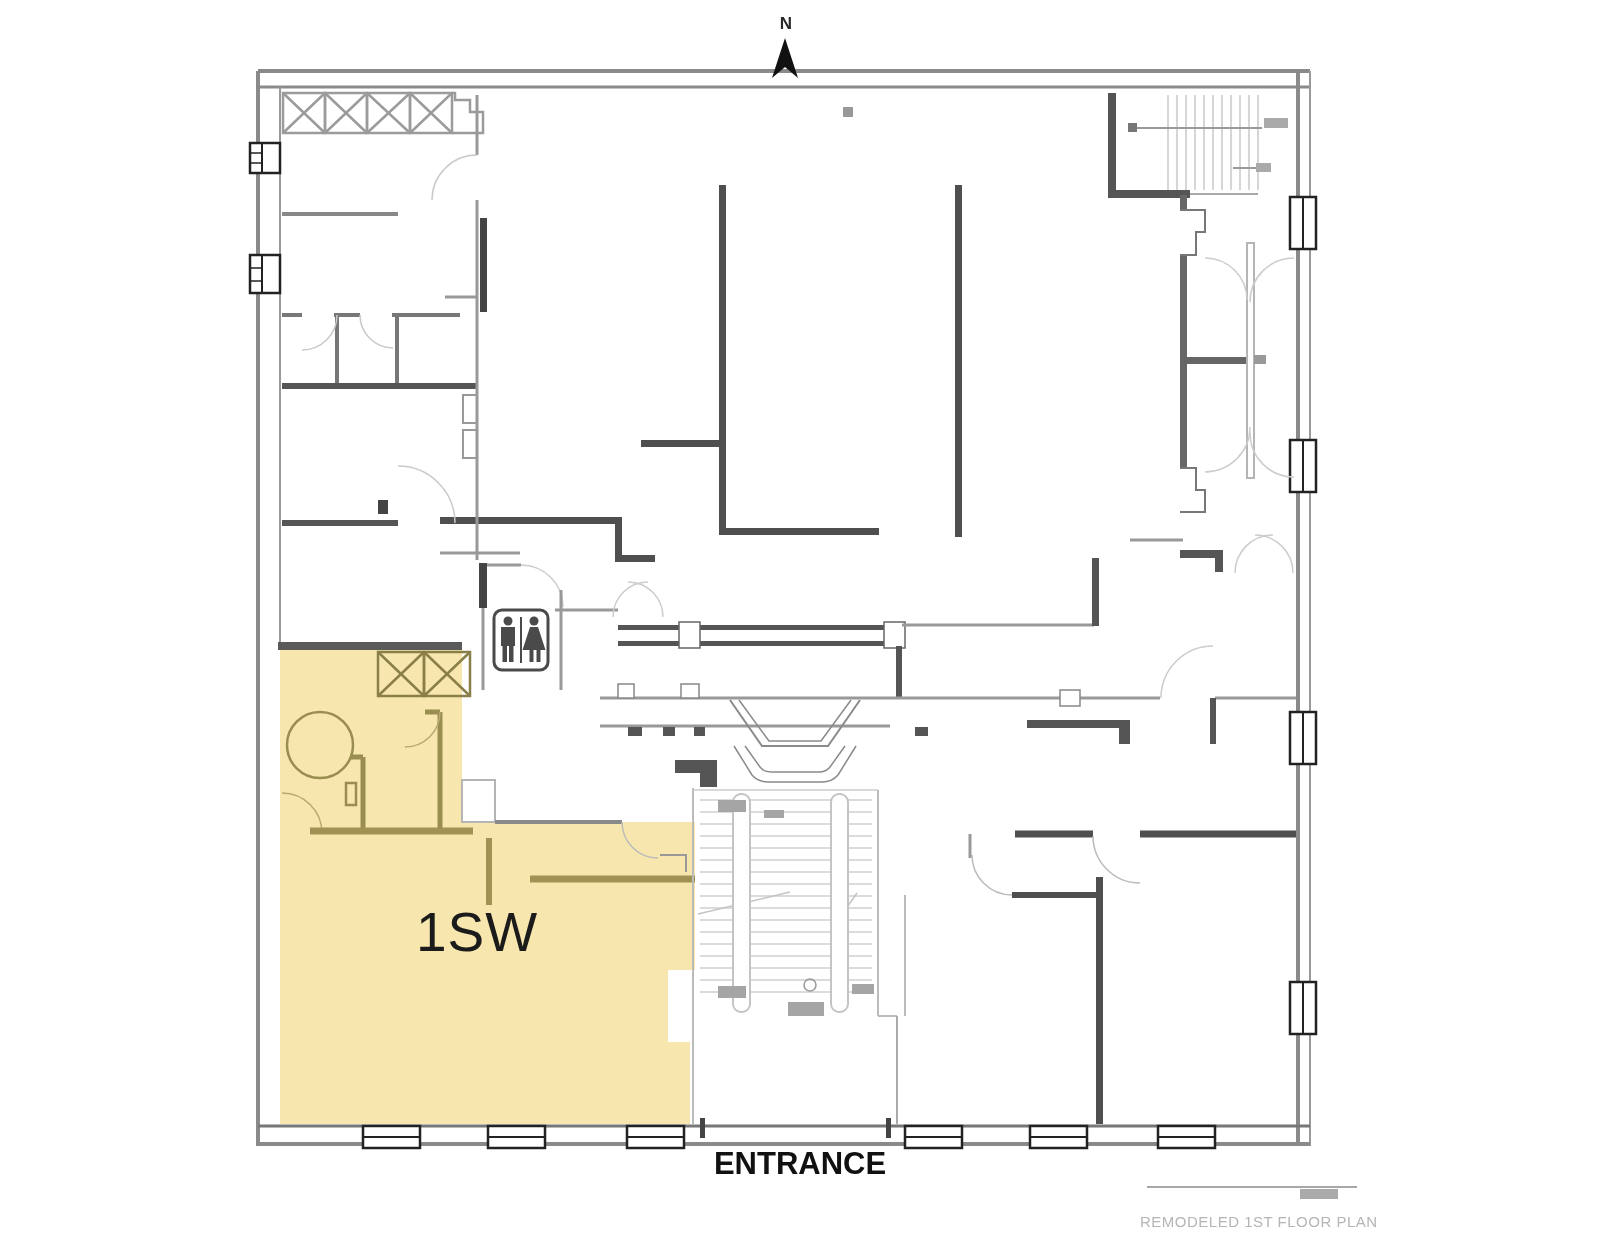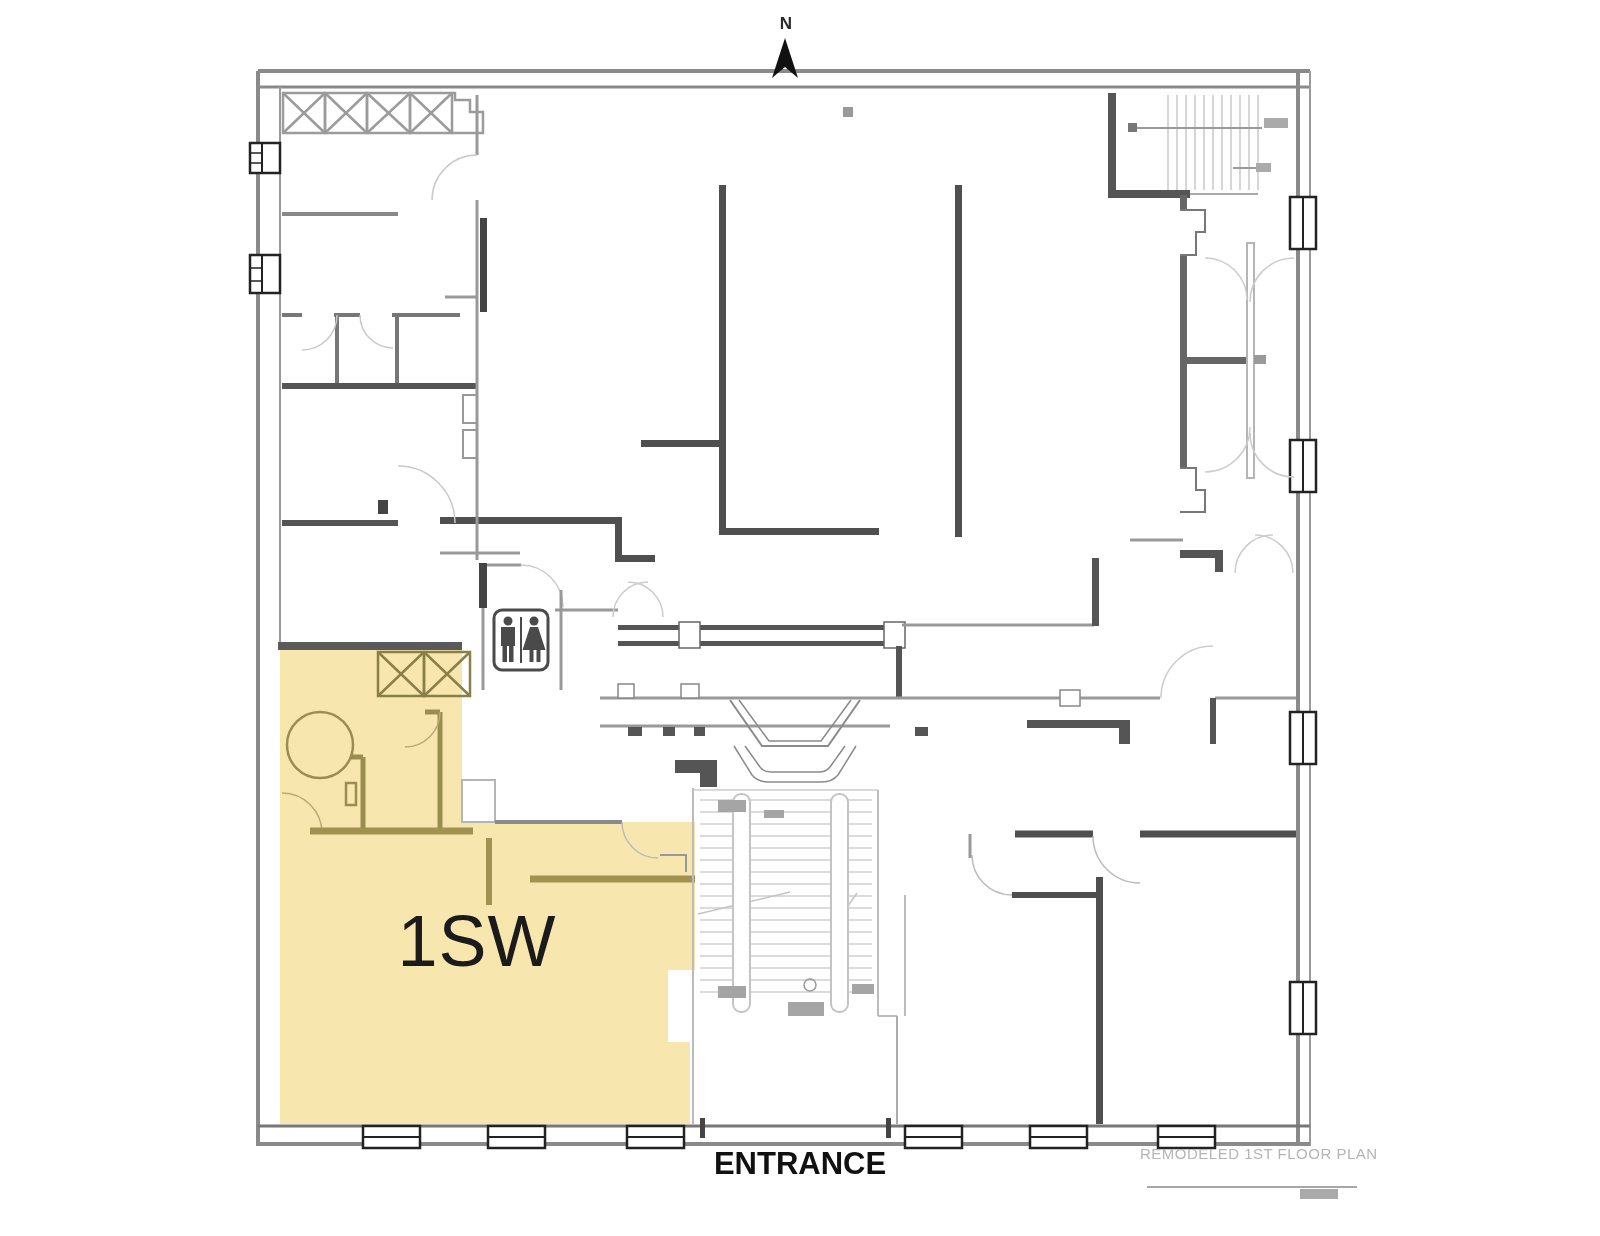--- a/index.html
+++ b/index.html
@@ -1,24 +1,24 @@
 <!DOCTYPE html>
 <html><head>
 <meta charset="utf-8">
 <style>
   html,body{margin:0;padding:0;background:#fff;}
   .stage{position:relative;width:1600px;height:1236px;background:#ffffff;overflow:hidden;
          font-family:"Liberation Sans",sans-serif;}
   .stage svg{position:absolute;left:0;top:0;}
   .lbl{position:absolute;color:#1b1b1b;white-space:nowrap;}
   .lbl.compass{left:770px;top:14px;width:32px;text-align:center;font-size:17px;font-weight:600;color:#2a2a2a;}
-  .lbl.zone{left:367px;top:900px;width:220px;text-align:center;font-size:72px;font-weight:400;
+  .lbl.zone{left:367px;top:900px;width:220px;text-align:center;font-size:55px;font-weight:400;
             color:#1b1b1b;letter-spacing:1px;}
   .lbl.entrance{left:690px;top:1146px;width:220px;text-align:center;font-size:31px;font-weight:700;color:#111;}
-  .lbl.plan-title{left:1140px;top:1145px;width:220px;font-size:15px;
+  .lbl.plan-title{left:1140px;top:1213px;width:220px;font-size:15px;
                   color:#b5b5b5;letter-spacing:0.5px;}
 </style>
 </head>
 <body>
 
 <div class="stage">
 <svg width="1600" height="1236" viewBox="0 0 1600 1236" fill="none">
 
   <g>
     <path d="M280,648 L462,648 L462,822 L695,822 L695,970 L668,970 L668,1042 L690,1042 L690,1124 L280,1124 Z" fill="#F7E7AF"></path>

